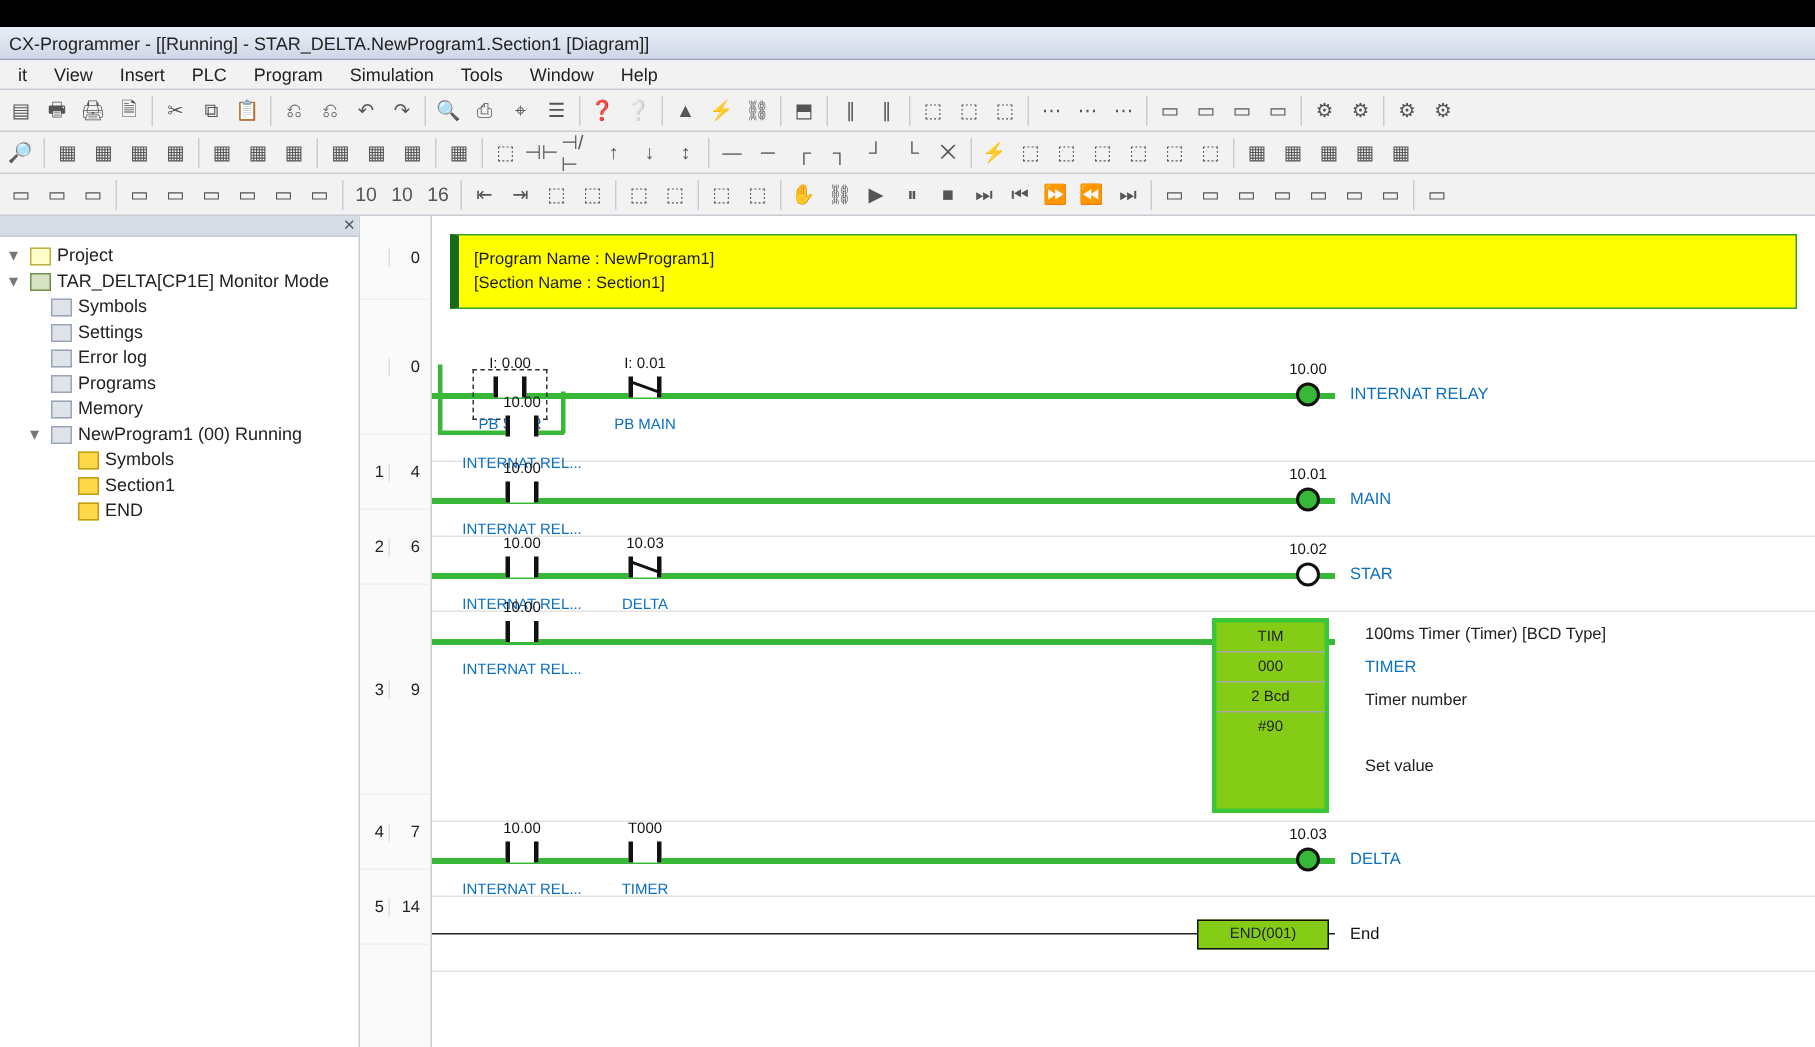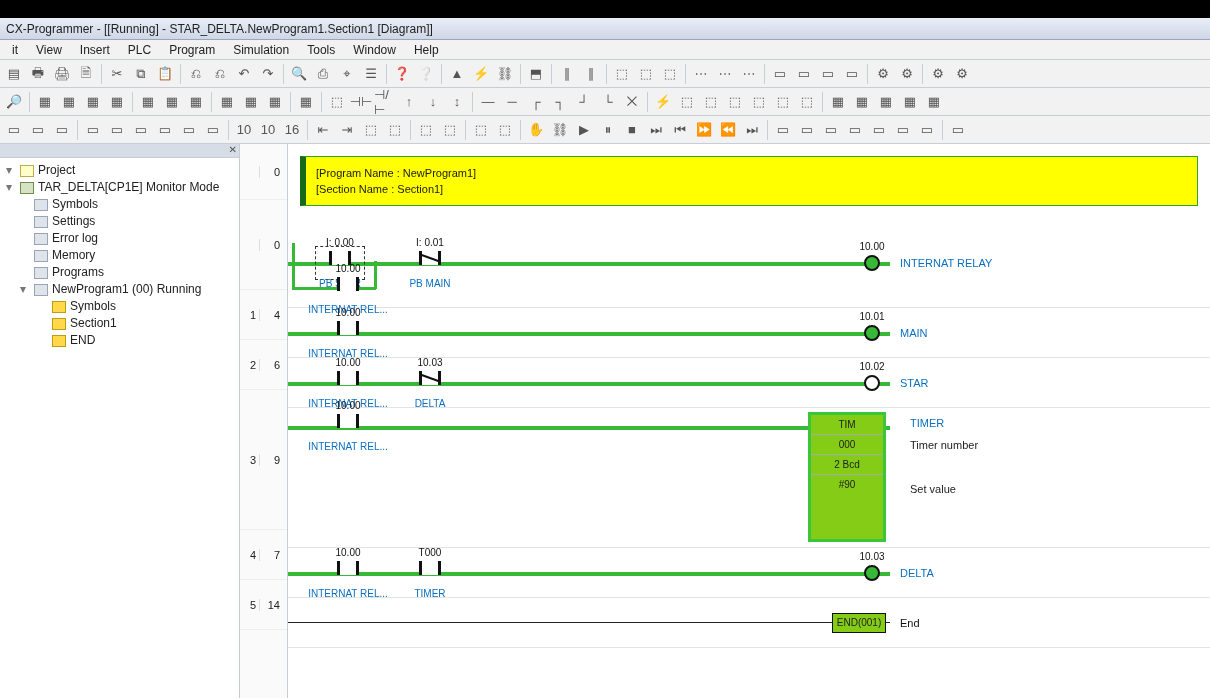--- a/index.html
+++ b/index.html
@@ -284,26 +284,26 @@
             <span>Settings</span>
           </div>
           <div class="tree-item level1">
             <span class="tri"></span>
             <span class="tree-icon ico-gen"></span>
             <span>Error log</span>
           </div>
           <div class="tree-item level1">
             <span class="tri"></span>
             <span class="tree-icon ico-gen"></span>
+            <span>Programs</span>
+          </div>
+          <div class="tree-item level1">
+            <span class="tri"></span>
+            <span class="tree-icon ico-gen"></span>
             <span>Memory</span>
-          </div>
-          <div class="tree-item level1">
-            <span class="tri"></span>
-            <span class="tree-icon ico-gen"></span>
-            <span>Programs</span>
           </div>
         </div>
       <div class="tree-item level1">
         <span class="tri">▾</span>
           <span class="tree-icon ico-gen"></span>
         <span>NewProgram1 (00) Running</span>
       </div>
       <div id="tree-items2">
           <div class="tree-item level2">
             <span class="tri"></span>
@@ -436,20 +436,21 @@
               <div class="sym"></div>
               <span class="lbl">INTERNAT REL...</span>
             </div>
             <div class="func-block tall">
               <div class="frow">TIM</div>
               <div class="frow">000</div>
               <div class="frow">2 Bcd</div>
               <div class="frow">#90</div>
             </div>
             <div class="func-comments">
+              <span class="blk ">100ms Timer (Timer) [BCD Type]</span>
               <span class="blk blue">TIMER</span>
               <span class="blk ">Timer number</span>
               <span class="blk ">&nbsp;</span>
               <span class="blk ">Set value</span>
             </div>
           </div>
           <div class="rung" style="height: 50px;">
             <div class="rail"></div>
             <div class="contact closed" style="left: 40px;">
               <span class="addr">10.00</span>
@@ -461,19 +462,19 @@
               <div class="sym"></div>
               <span class="lbl">TIMER</span>
             </div>
             <div class="coil">
               <span class="addr">10.03</span>
             </div>
             <div class="right-comment">DELTA</div>
           </div>
           <div class="rung inactive" style="height: 50px;">
             <div class="rail" style="background: rgb(34, 34, 34); height: 1px;"></div>
-            <div class="func-block small" style="right: 324px; top: calc(50% - 10px); height: 20px; line-height: 18px; width: 54px;">END(001)</div>
+            <div class="func-block small" style="right: 324px; top: calc(50% - 10px); height: 20px; line-height: 18px; width: 88px;">END(001)</div>
             <div class="right-comment black">End</div>
           </div>
         </div>
     </div>
   </div>
 </div>
 
 </body></html>

